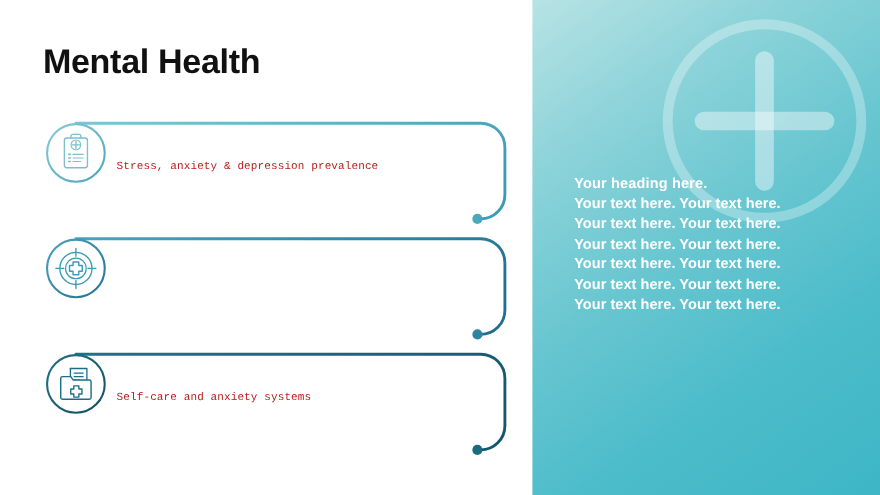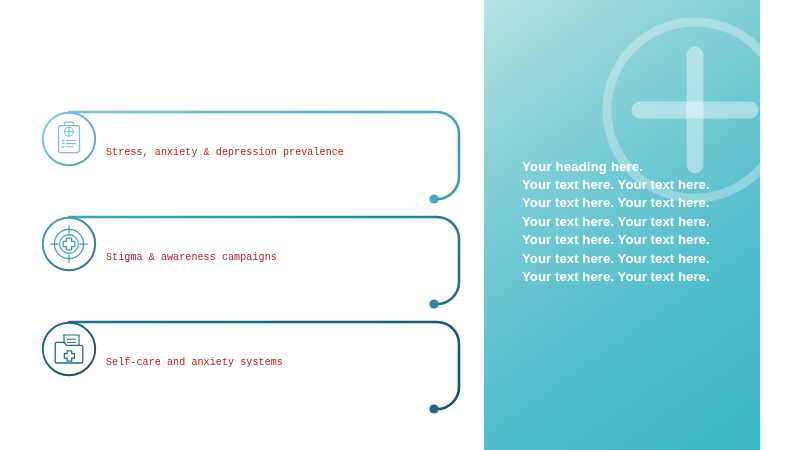--- a/index.html
+++ b/index.html
@@ -17,21 +17,21 @@
     height: 450px;
     overflow: hidden;
     background: #ffffff;
   }
 
   
   .right-panel {
     position: absolute;
     left: 484px;
     top: 0;
-    width: 276px;
+    width: 316px;
     height: 450px;
     background: linear-gradient(145deg,
                 #b7e3e4 0%,
                 #8fd4da 22%,
                 #68c6d0 48%,
                 #4cbcca 72%,
                 #3eb6c6 100%);
     overflow: hidden;
   }
   .panel-watermark {
@@ -136,20 +136,21 @@
       <p class="panel-heading">Your heading here.</p>
       <div class="panel-line">Your text here. Your text here.</div>
       <div class="panel-line">Your text here. Your text here.</div>
       <div class="panel-line">Your text here. Your text here.</div>
       <div class="panel-line">Your text here. Your text here.</div>
       <div class="panel-line">Your text here. Your text here.</div>
       <div class="panel-line">Your text here. Your text here.</div>
     </div>
   </div>
 
+  <h1 class="slide-title">Mental Health</h1>
 
   <div class="rows">
 
     <svg class="row-svg" viewBox="0 0 484 450">
       <defs>
         <linearGradient id="gr1" x1="0" y1="0" x2="1" y2="0.5">
           <stop offset="0%" stop-color="#7cc6d3"></stop>
           <stop offset="55%" stop-color="#5bb0c4"></stop>
           <stop offset="100%" stop-color="#3b9ab4"></stop>
         </linearGradient>
@@ -229,17 +230,16 @@
                    A 1.6 1.6 0 0 1 14.2 40.4 L 14.2 23.0
                    A 1.6 1.6 0 0 1 15.8 21.4 Z" stroke-width="1.3" fill="#ffffff"></path>
           <path d="M 26.1 29.8 L 30.7 29.8 L 30.7 32.6 L 33.5 32.6 L 33.5 37.2
                    L 30.7 37.2 L 30.7 40.0 L 26.1 40.0 L 26.1 37.2 L 23.3 37.2
                    L 23.3 32.6 L 26.1 32.6 Z" stroke-width="1.25" fill="#ffffff"></path>
         </g>
       </svg>
     </div>
 
     <div class="row-label r1">Stress, anxiety &amp; depression prevalence</div>
-    <div class="row-label r2">Stigma &amp; awareness campaigns</div>
     <div class="row-label r3">Self-care and anxiety systems</div>
 
   </div>
 </div>
 
 </body></html>

